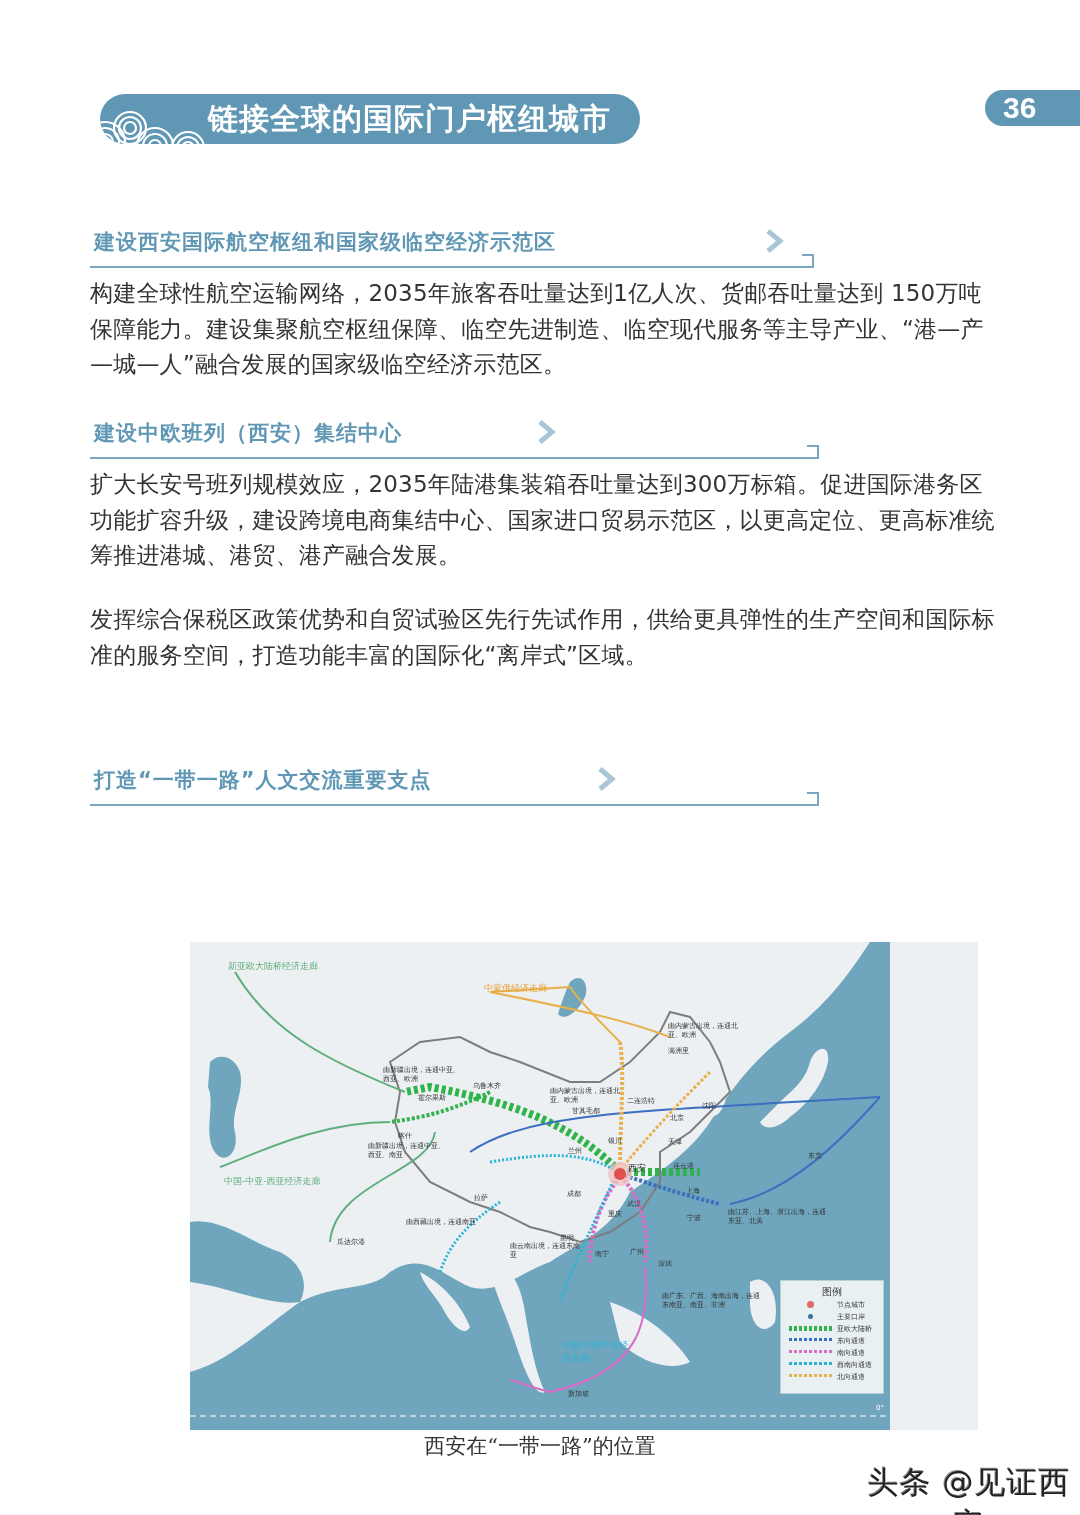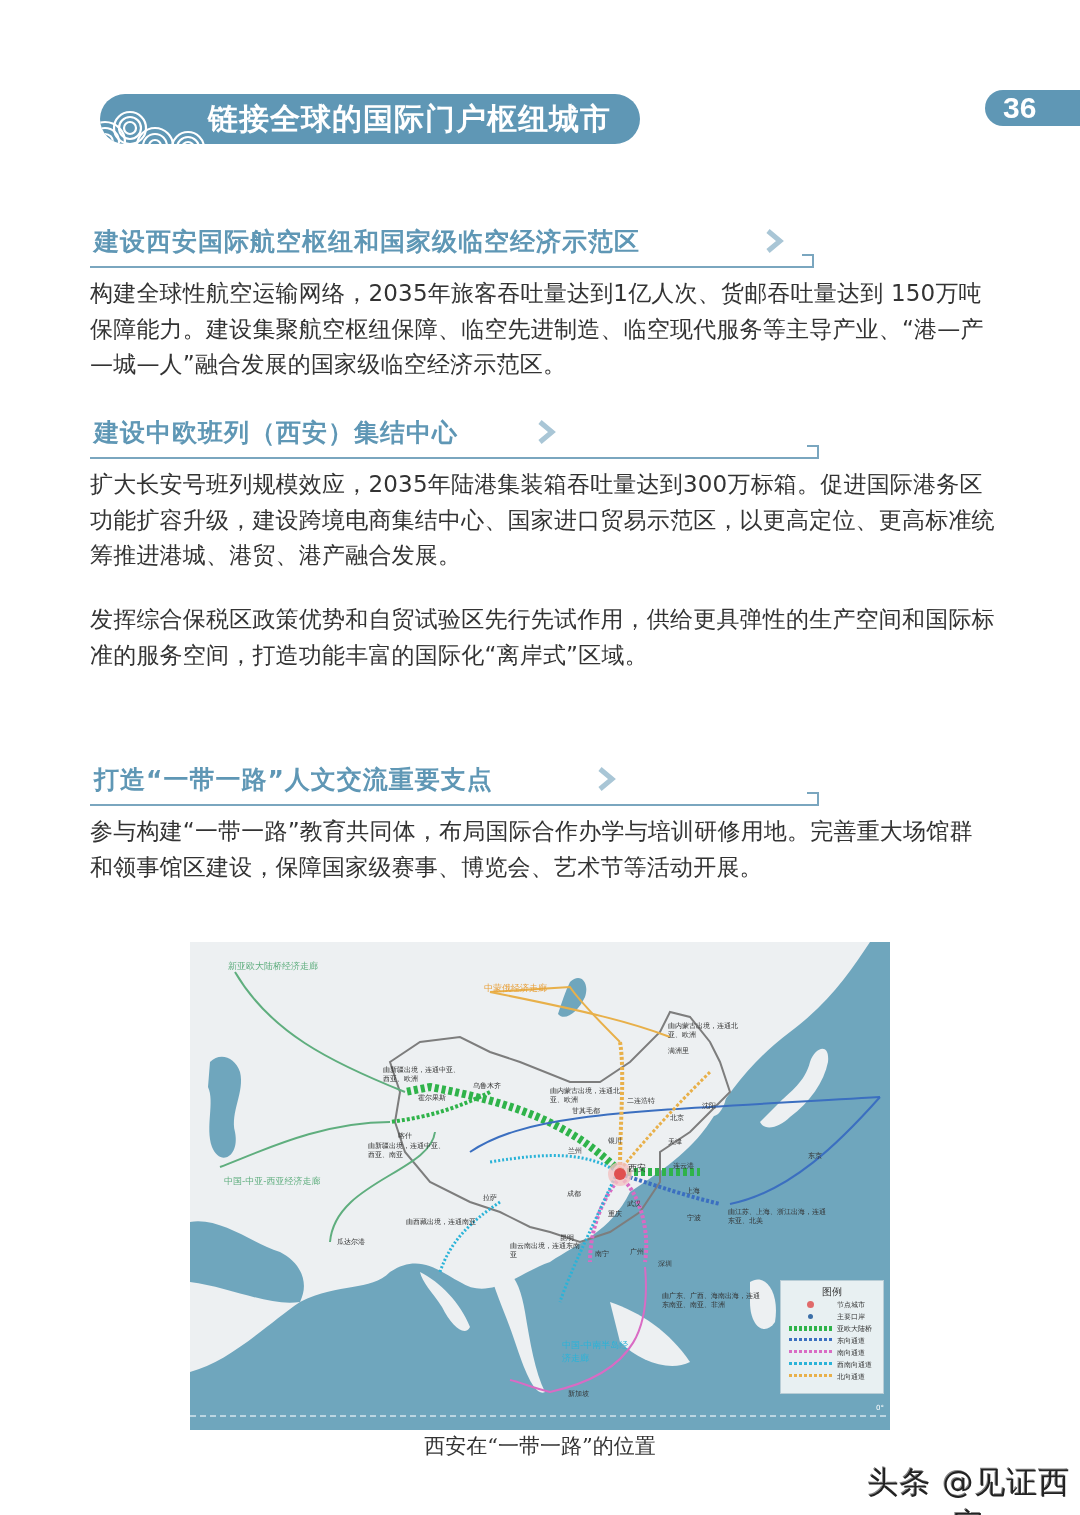--- a/index.html
+++ b/index.html
@@ -8,27 +8,27 @@
   .banner { position:absolute; left:100px; top:94px; width:540px; height:50px; background:#5f97b5;
             border-radius:25px 25px 25px 25px; overflow:hidden; }
   .banner .waves { position:absolute; left:0; top:0; width:110px; height:50px; }
   .banner .title { position:absolute; left:108px; top:6px; font-size:30px; font-weight:bold; color:#ffffff;
                    letter-spacing:1px; white-space:nowrap; line-height:38px; }
   .pagenum { position:absolute; left:985px; top:90px; width:95px; height:36px; background:#5f97b5;
              border-radius:18px 0 0 18px; }
   .pagenum span { position:absolute; left:18px; top:0; font-size:30px; font-weight:bold; color:#ffffff; line-height:36px; font-family:"Liberation Sans", sans-serif; }
   .section { position:absolute; left:90px; width:905px; }
   .sec-head { position:relative; height:52px; }
-  .sec-head .h { position:absolute; left:4px; top:4px; font-size:25px; font-weight:bold; color:#5f97b5;
+  .sec-head .h { position:absolute; left:4px; top:4px; font-size:21px; font-weight:bold; color:#5f97b5;
                  white-space:nowrap; letter-spacing:1px; line-height:40px; }
   .sec-head .chev { position:absolute; top:10px; width:22px; height:26px; }
   .sec-head .rule { position:absolute; left:0; bottom:2px; height:2px; background:#7aa6bf; }
   .sec-head .hook { position:absolute; bottom:2px; width:10px; height:12px; border-right:2px solid #7aa6bf; border-top:2px solid #7aa6bf; }
   .sec-body { font-size:23px; line-height:35.5px; color:#333333; margin-top:6px; letter-spacing:0.2px; }
-  .map { position:absolute; left:190px; top:942px; width:700px; height:488px; background:#edf0f2; overflow:hidden; }
+  .map { position:absolute; left:190px; top:942px; width:788px; height:488px; background:#edf0f2; overflow:hidden; }
   .caption { position:absolute; left:190px; top:1432px; width:700px; text-align:center; font-family:"DejaVu Serif","Liberation Serif",serif;
              font-size:21px; color:#333; line-height:28px; }
   .watermark { position:absolute; left:858px; top:1462px; font-size:31px; color:#222; letter-spacing:1px;
                text-shadow:1px 1px 0 #fff, -1px -1px 0 #888;text-align:center; }
   .legend { position:absolute; left:780px; top:1280px; width:102px; height:112px; background:#e8f0f2; border:1px solid #b8cdd6; }
   .legend .lt { text-align:center; font-size:10px; color:#333; margin-top:4px; }
   .legend .row { position:relative; height:12px; font-size:7px; color:#333; }
   .legend .row .sym { position:absolute; left:8px; top:3px; width:44px; height:5px; }
   .legend .row .lab { position:absolute; left:56px; top:0; line-height:12px; white-space:nowrap; }
   .mlabel { position:absolute; font-size:7px; color:#333; line-height:9px; white-space:nowrap; }
@@ -90,21 +90,20 @@
 
 <div class="section" style="top:756px;">
   <div class="sec-head">
     <span class="h">打造“一带一路”人文交流重要支点</span>
     <svg class="chev" style="left:506px;" viewBox="0 0 22 26">
         <path d="M4 3 L16 13 L4 23" fill="none" stroke="#a9c6d6" stroke-width="5"></path>
       </svg>
     <div class="rule" style="width:727px;"></div>
     <div class="hook" style="left:717px;"></div>
   </div>
-  <div class="sec-body">参与构建“一带一路”教育共同体，布局国际合作办学与培训研修用地。完善重大场馆群和领事馆区建设，保障国家级赛事、博览会、艺术节等活动开展。</div>
 </div>
 
 <div class="map">
   <svg width="700" height="488" viewBox="0 0 700 488">
 
     <g fill="#6fa6bd">
       <path d="M440 250 C470 230 500 210 520 180 C540 150 560 120 600 90 C640 60 660 30 680 0 L700 0 L700 488 L0 488 L0 430 C40 420 80 380 110 360 C150 340 180 350 200 330 C230 310 250 330 270 340 C300 360 330 330 360 320 C390 300 420 290 440 250 Z"></path>
       <path d="M20 120 C30 110 45 115 50 130 C55 150 40 170 45 190 C50 215 30 225 22 205 C15 185 25 160 18 145 Z"></path>
       <path d="M380 40 C390 30 400 40 395 55 C388 70 375 80 368 72 C372 60 375 50 380 40 Z"></path>
       <path d="M0 280 C30 275 60 300 90 310 C110 320 120 340 110 360 C80 365 40 345 0 340 Z"></path>
@@ -172,21 +171,21 @@
   <span class="mlabel" style="left:478px;top:105px;">满洲里</span>
   <span class="mlabel" style="left:460px;top:172px;margin-left:20px;">北京</span>
   <span class="mlabel" style="left:478px;top:196px;">天津</span>
   <span class="mlabel" style="left:512px;top:160px;">沈阳</span>
   <span class="mlabel" style="left:483px;top:220px;">连云港</span>
   <span class="mlabel" style="left:496px;top:245px;">上海</span>
   <span class="mlabel" style="left:497px;top:272px;">宁波</span>
   <span class="mlabel" style="left:437px;top:258px;">武汉</span>
   <span class="mlabel" style="left:377px;top:248px;">成都</span>
   <span class="mlabel" style="left:418px;top:268px;">重庆</span>
-  <span class="mlabel" style="left:293px;top:252px;">拉萨</span>
+  <span class="mlabel" style="left:284px;top:252px;">拉萨</span>
   <span class="mlabel" style="left:370px;top:292px;">昆明</span>
   <span class="mlabel" style="left:405px;top:308px;">南宁</span>
   <span class="mlabel" style="left:440px;top:306px;font-family:Liberation Serif, serif;">广州</span>
   <span class="mlabel" style="left:468px;top:318px;">深圳</span>
   <span class="mlabel" style="left:618px;top:210px;">东京</span>
   <span class="mlabel" style="left:147px;top:296px;">瓜达尔港</span>
   <span class="mlabel" style="left:378px;top:448px;">新加坡</span>
   <span class="mlabel" style="left:686px;top:462px;color:#fff;">0°</span>
 </div>
 

